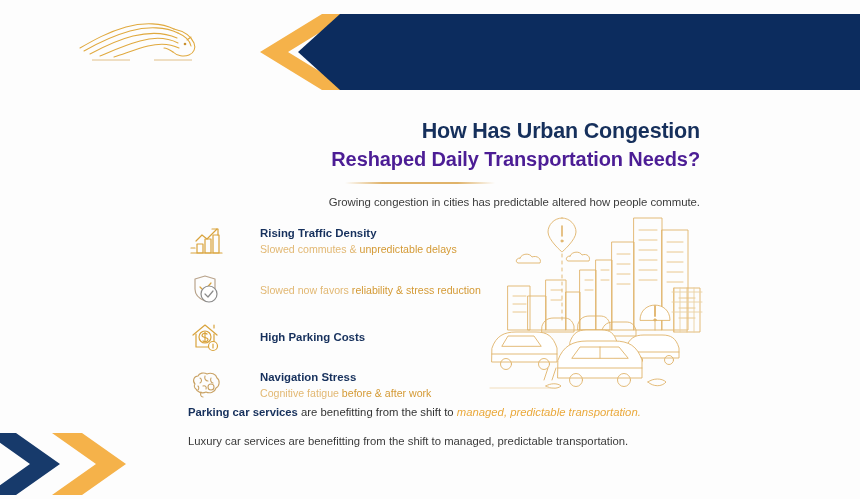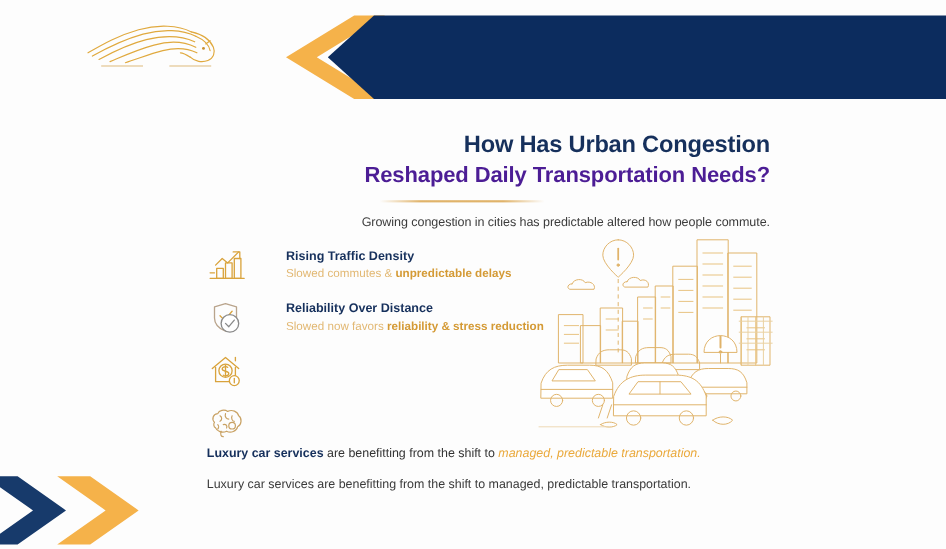--- a/index.html
+++ b/index.html
@@ -118,21 +118,21 @@
   }
   .feature-desc {
     font-size: 10.6px;
     color: #e2b873;
     line-height: 1.5;
     margin-top: 1px;
     white-space: nowrap;
   }
   .feature-desc b {
     color: #d49a35;
-    font-weight: bold;
+    font-weight: normal;
   }
 
   
   #illustration {
     position: absolute;
     left: 484px; top: 208px;
     width: 220px; height: 192px;
   }
 
   
@@ -233,58 +233,62 @@
           <path d="M6,6 L16,3 L26,6 L26,16 C26,22 21,26 16,28 C11,26 6,22 6,16 Z"></path>
           <polyline points="11,14 15,18 22,10" stroke="#d9a33c"></polyline>
         </g>
         <g fill="none" stroke="#8a8a8a" stroke-width="1.2" stroke-linecap="round" stroke-linejoin="round">
           <circle cx="20" cy="21" r="8" fill="#ffffff"></circle>
           <polyline points="16,21 19,24 24,18"></polyline>
         </g>
       </svg>
     </div>
     <div class="feature-text">
-      <div class="feature-title">Reliability Over Distance</div>
       <div class="feature-desc"><span>Slowed now favors </span><b>reliability &amp; stress reduction</b></div>
     </div>
   </div>
 
   <div class="feature-item">
     <div class="feature-icon">
       <svg width="34" height="32" viewBox="0 0 34 32">
         <g fill="none" stroke="#d9a33c" stroke-width="1.2" stroke-linecap="round" stroke-linejoin="round">
           <polyline points="4,14 16,4 28,14"></polyline>
           <polyline points="7,13 7,26 25,26 25,13"></polyline>
           <line x1="25" y1="7" x2="25" y2="4"></line>
           <circle cx="16" cy="16" r="6"></circle>
           <path d="M18,13 C17,12 13,12 13,14.5 C13,17 19,16 19,18.5 C19,21 15,21 14,20"></path>
           <line x1="16" y1="11" x2="16" y2="21"></line>
           <circle cx="24" cy="25" r="4.5" fill="#ffffff"></circle>
           <line x1="24" y1="23" x2="24" y2="27"></line>
         </g>
       </svg>
     </div>
     <div class="feature-text">
+      <div class="feature-title">High Parking Costs</div>
     </div>
   </div>
 
   <div class="feature-item">
     <div class="feature-icon">
       <svg width="34" height="30" viewBox="0 0 34 30">
         <g fill="none" stroke="#c9a264" stroke-width="1.1" stroke-linecap="round" stroke-linejoin="round">
           <path d="M6,14 C3,11 5,6 9,6 C10,3 15,2 18,4 C22,2 27,4 28,8 C31,10 31,16 27,18 C26,22 21,24 17,22 C13,24 8,22 7,19 C5,18 5,15 6,14 Z"></path>
           <path d="M12,22 C11,25 12,27 14,27"></path>
           <path d="M11,8 C13,9 13,12 11,13"></path>
           <path d="M16,6 C15,9 17,11 19,11"></path>
           <path d="M22,8 C21,10 22,13 24,13"></path>
           <path d="M14,16 C16,15 18,17 17,19"></path>
           <circle cx="22" cy="17" r="3"></circle>
           <path d="M9,16 C10,17 10,19 9,20"></path>
         </g>
       </svg>
+    </div>
+    <div class="feature-text">
+      <div class="feature-title">Navigation Stress</div>
+      <div class="feature-desc"><span>Cognitive fatigue </span><b>before &amp; after work</b></div>
     </div>
   </div>
 
 </div>
 
 <div id="illustration">
   <svg width="220" height="192" viewBox="0 0 220 192">
     <g fill="none" stroke="#e0b36a" stroke-width="0.9" stroke-linecap="round" stroke-linejoin="round">
 
       <rect x="150" y="10" width="28" height="112"></rect>
@@ -382,21 +386,21 @@
         <line x1="196" y1="80" x2="196" y2="124"></line>
         <line x1="210" y1="80" x2="210" y2="124"></line>
       </g>
 
       <line x1="6" y1="180" x2="70" y2="180" stroke="#efd9b4"></line>
     </g>
   </svg>
 </div>
 
 <div id="bottom-lines">
-  <div id="bottom-line-1"><b>Luxury car services</b><span> are benefitting from the shift to </span><span class="gold">managed, predictable transportation.</span></div>
+  <div id="bottom-line-1"><b>Parking car services</b><span> are benefitting from the shift to </span><span class="gold">managed, predictable transportation.</span></div>
   <div id="bottom-line-2">Luxury car services are benefitting from the shift to managed, predictable transportation.</div>
 </div>
 
 <div id="bottom-chevrons">
   <svg width="180" height="70" viewBox="0 0 180 70">
     <polygon points="-14,4 30,35 -14,66 16,66 60,35 16,4" fill="#173a6b"></polygon>
     <polygon points="52,4 96,35 52,66 82,66 126,35 82,4" fill="#f5b24a"></polygon>
   </svg>
 </div>
 

